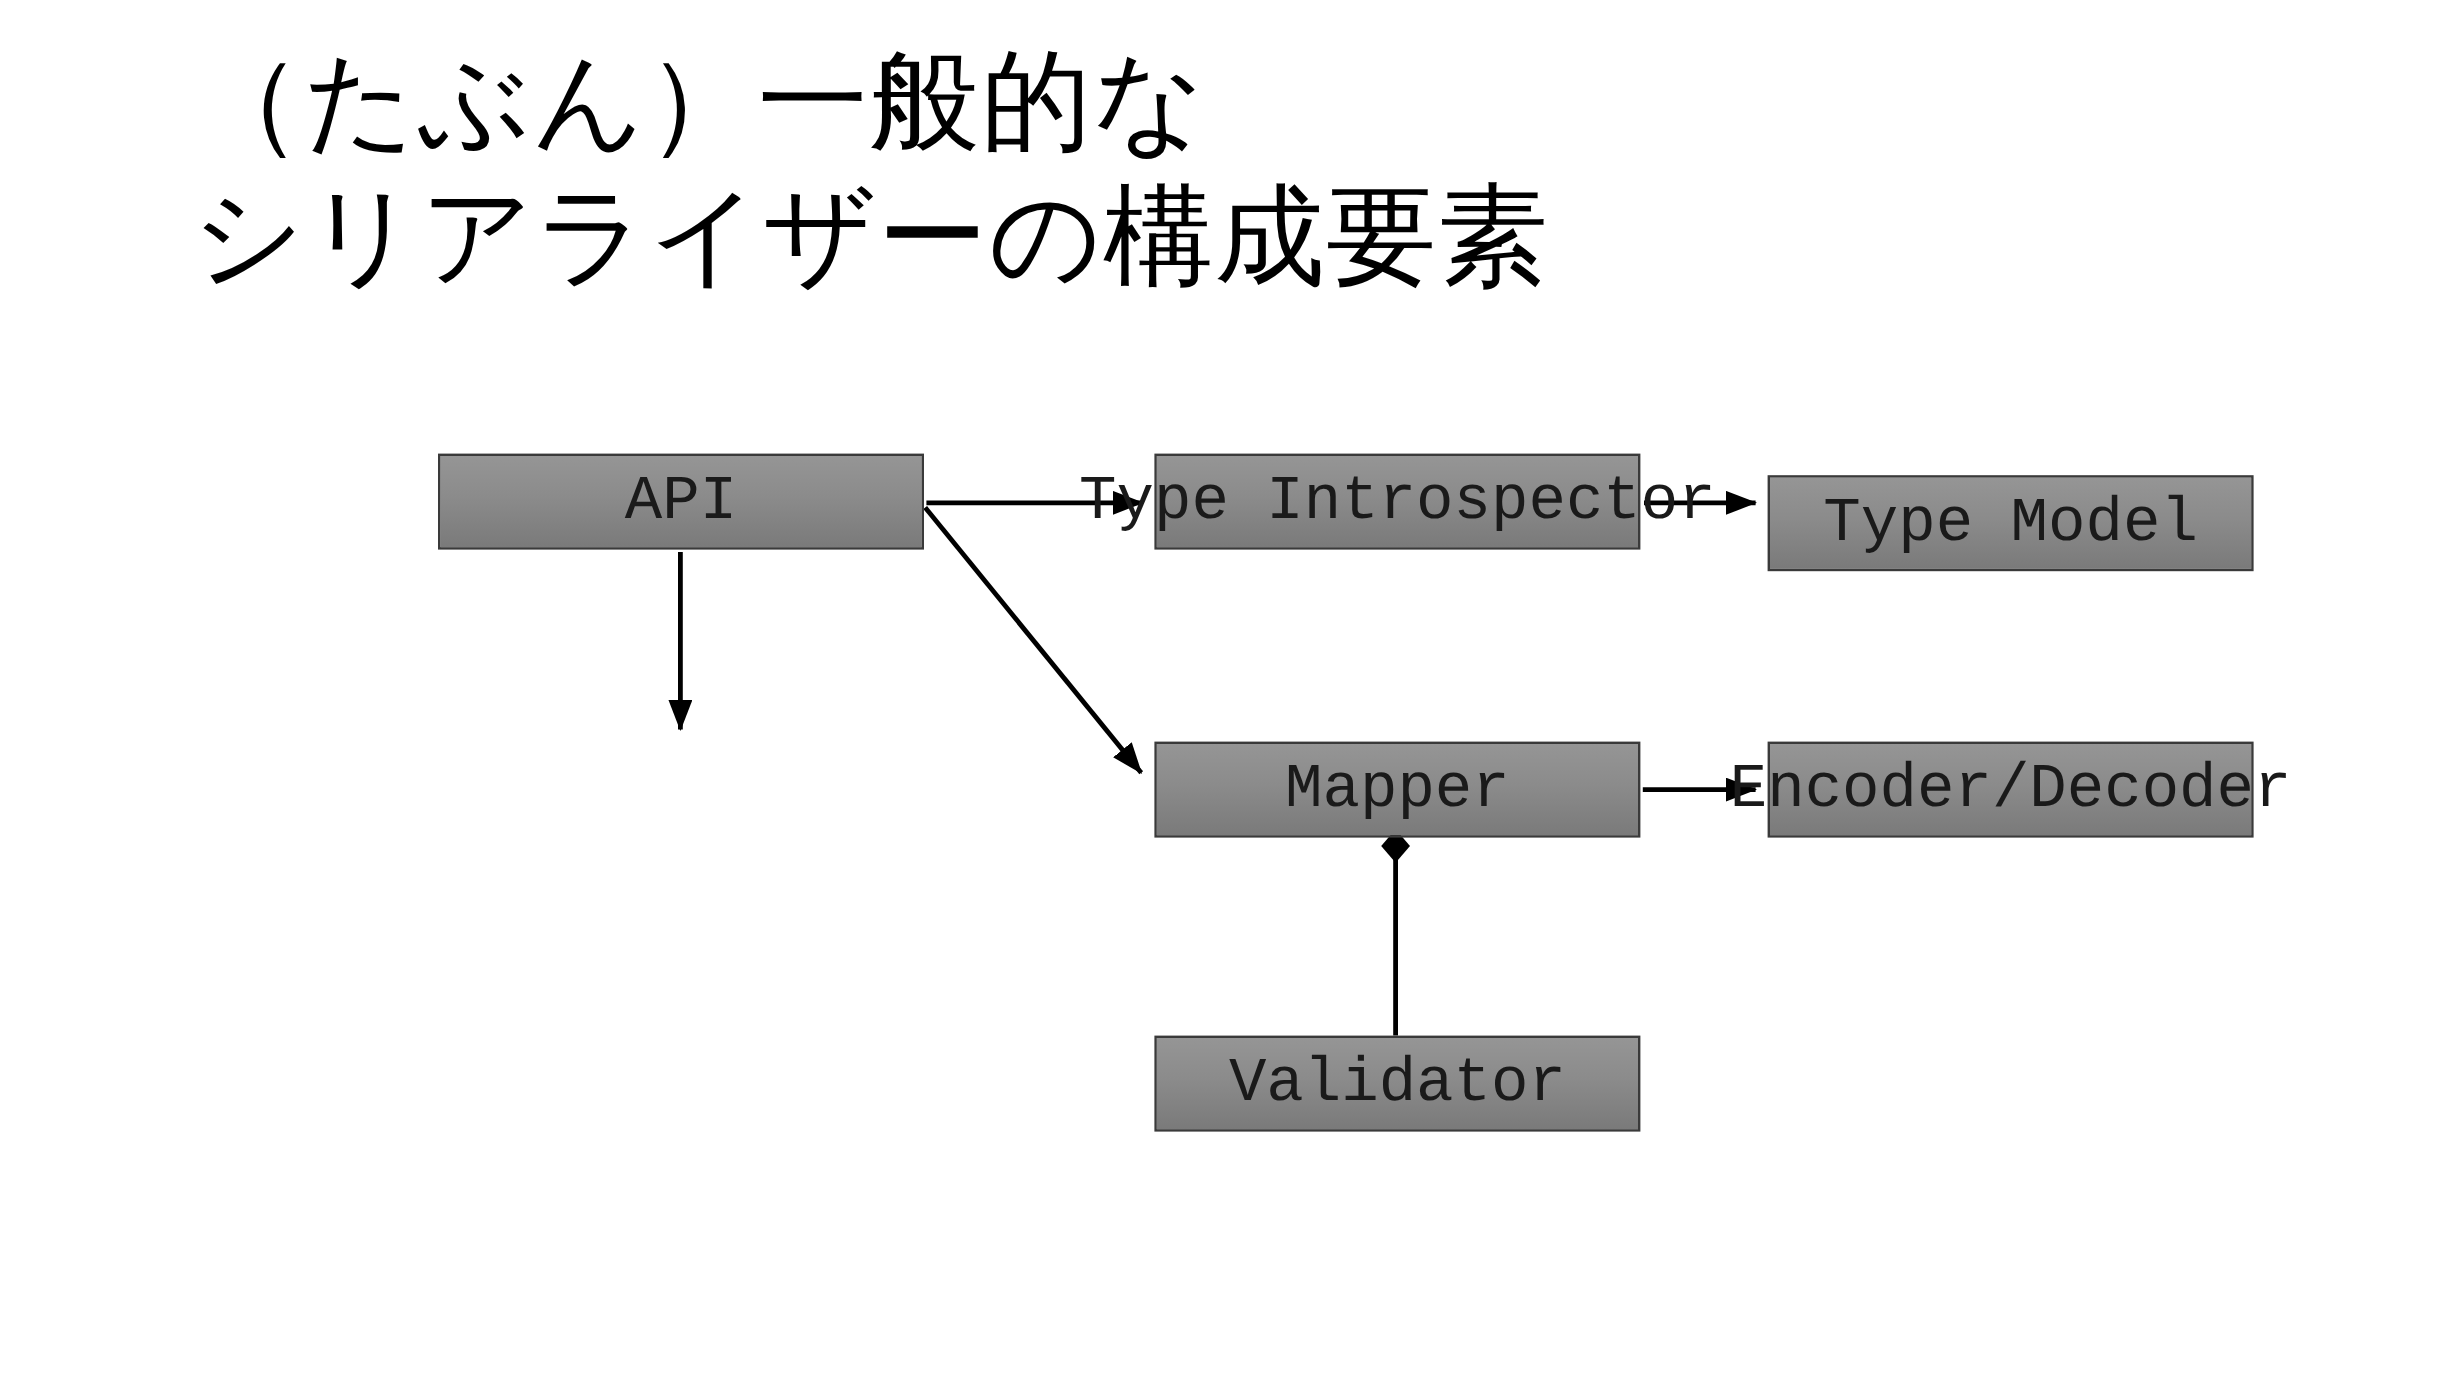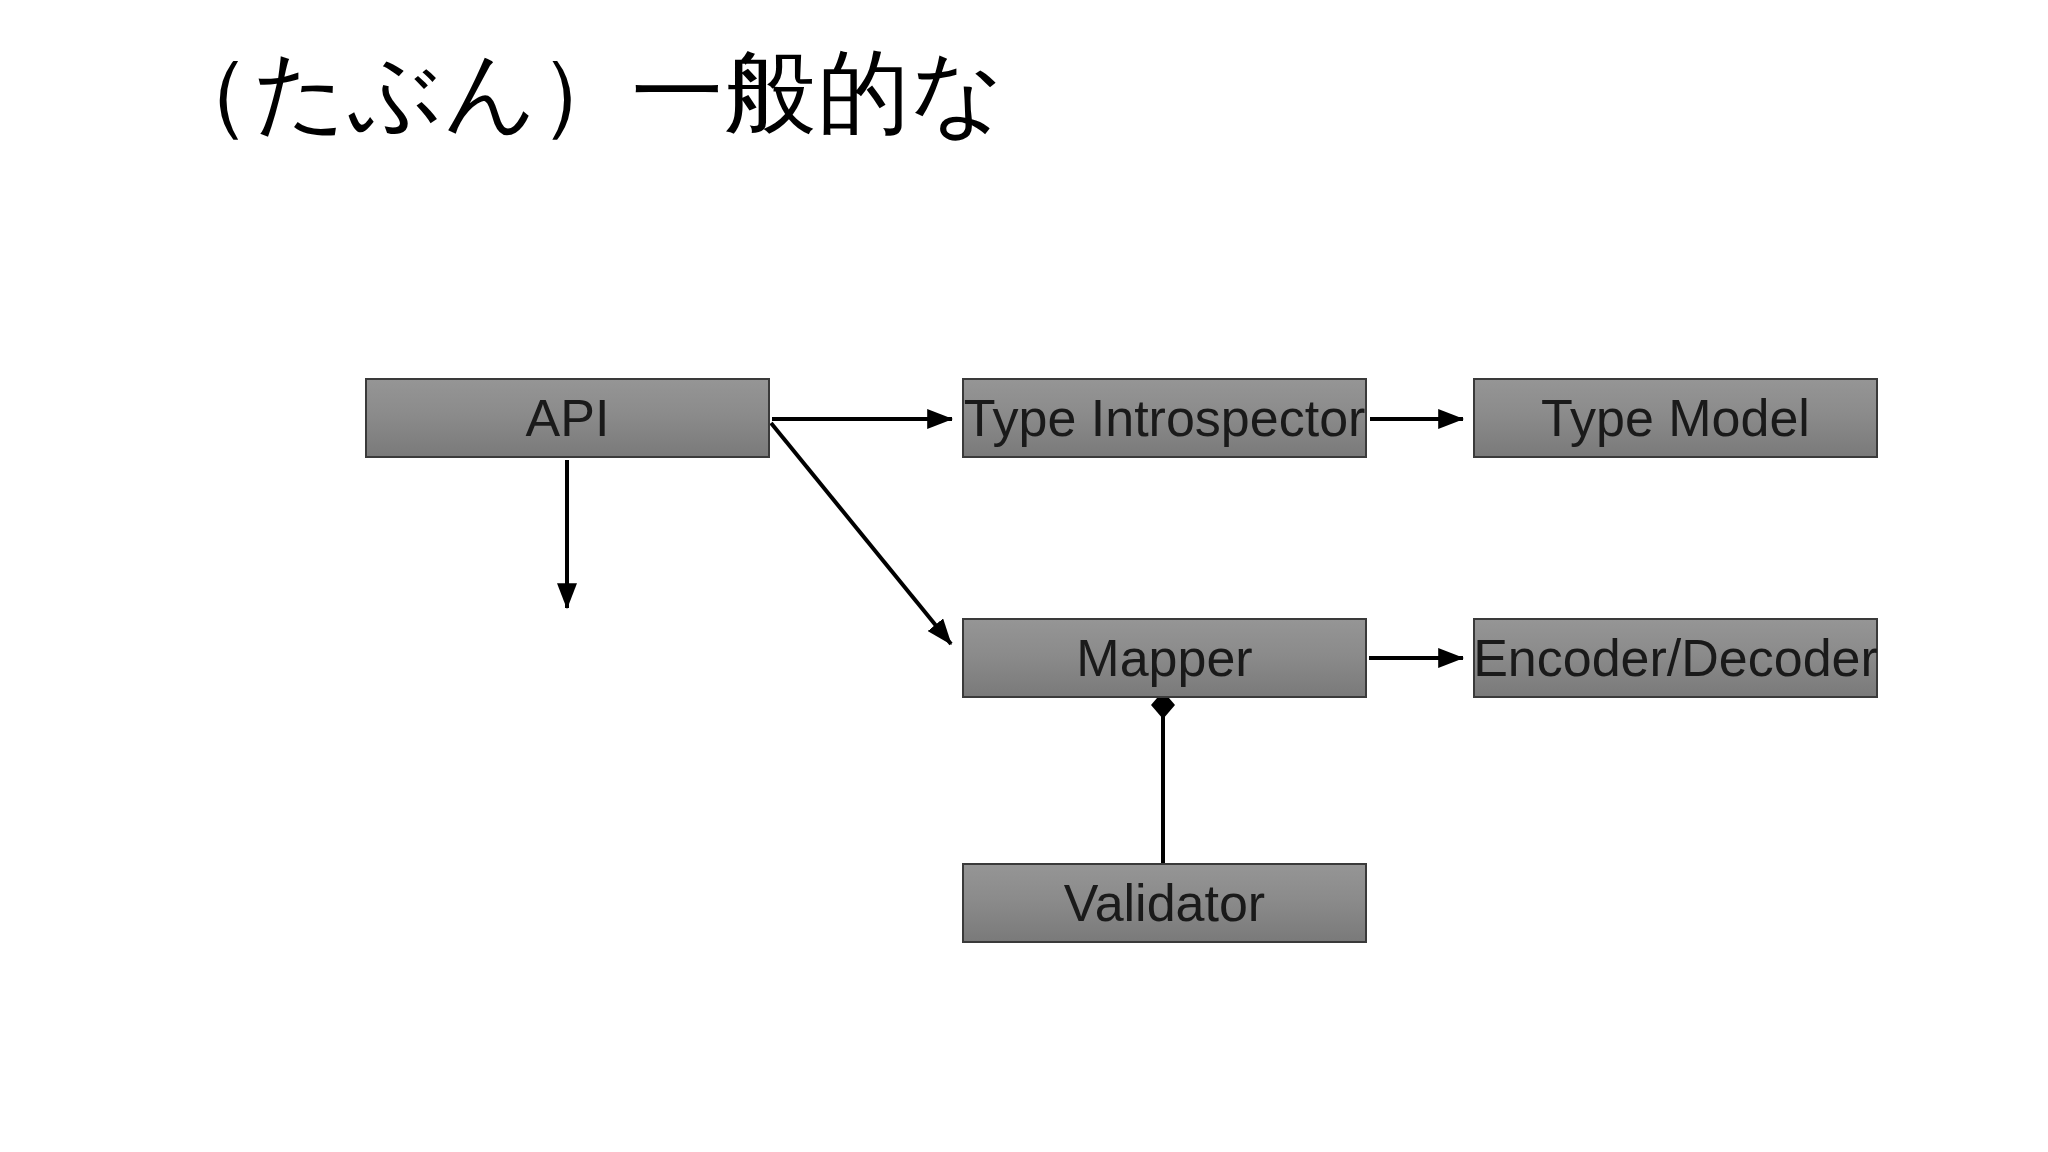--- a/index.html
+++ b/index.html
@@ -6,21 +6,21 @@
     margin: 0;
     padding: 0;
     background: #ffffff;
   }
   .slide {
     position: relative;
     width: 2048px;
     height: 1152px;
     background: #ffffff;
     overflow: hidden;
-    font-family: Liberation Sans, sans-serif;
+    font-family: Liberation Mono, monospace;
   }
   .title {
     position: absolute;
     left: 160px;
     top: 36px;
     margin: 0;
     font-size: 92px;
     font-weight: 300;
     line-height: 1.22;
     color: #000000;
@@ -46,33 +46,34 @@
     display: flex;
     align-items: center;
     justify-content: center;
     font-size: 52px;
     font-weight: 300;
     color: #1a1a1a;
     white-space: nowrap;
   }
   .node-api             { left: 365px;  top: 378px; }
   .node-type-introspector { left: 962px; top: 378px; text-align: right; }
-  .node-type-model      { left: 1473px; top: 378px; }
+  .node-type-model      { left: 1473px; top: 396px; }
   .node-cache           { left: 366px;  top: 618px; }
   .node-mapper          { left: 962px;  top: 618px; }
   .node-encoder-decoder { left: 1473px; top: 618px; }
   .node-validator       { left: 962px;  top: 863px; }
 </style>
 </head>
 <body>
 
 <div class="slide">
 
   <h1 class="title">
     <span>（たぶん）一般的な</span>
+    <span>シリアライザーの構成要素</span>
   </h1>
 
   <svg class="connectors" viewBox="0 0 2048 1152" xmlns="http://www.w3.org/2000/svg" aria-hidden="true">
     <defs>
       <marker id="arrowhead" markerUnits="strokeWidth" markerWidth="6.5" markerHeight="5" refX="6.2" refY="2.5" orient="auto">
         <path d="M0,0 L6.5,2.5 L0,5 Z" fill="#000000"></path>
       </marker>
     </defs>
 
     <line x1="772" y1="419" x2="952" y2="419" stroke="#000000" stroke-width="4" marker-end="url(#arrowhead)"></line>

